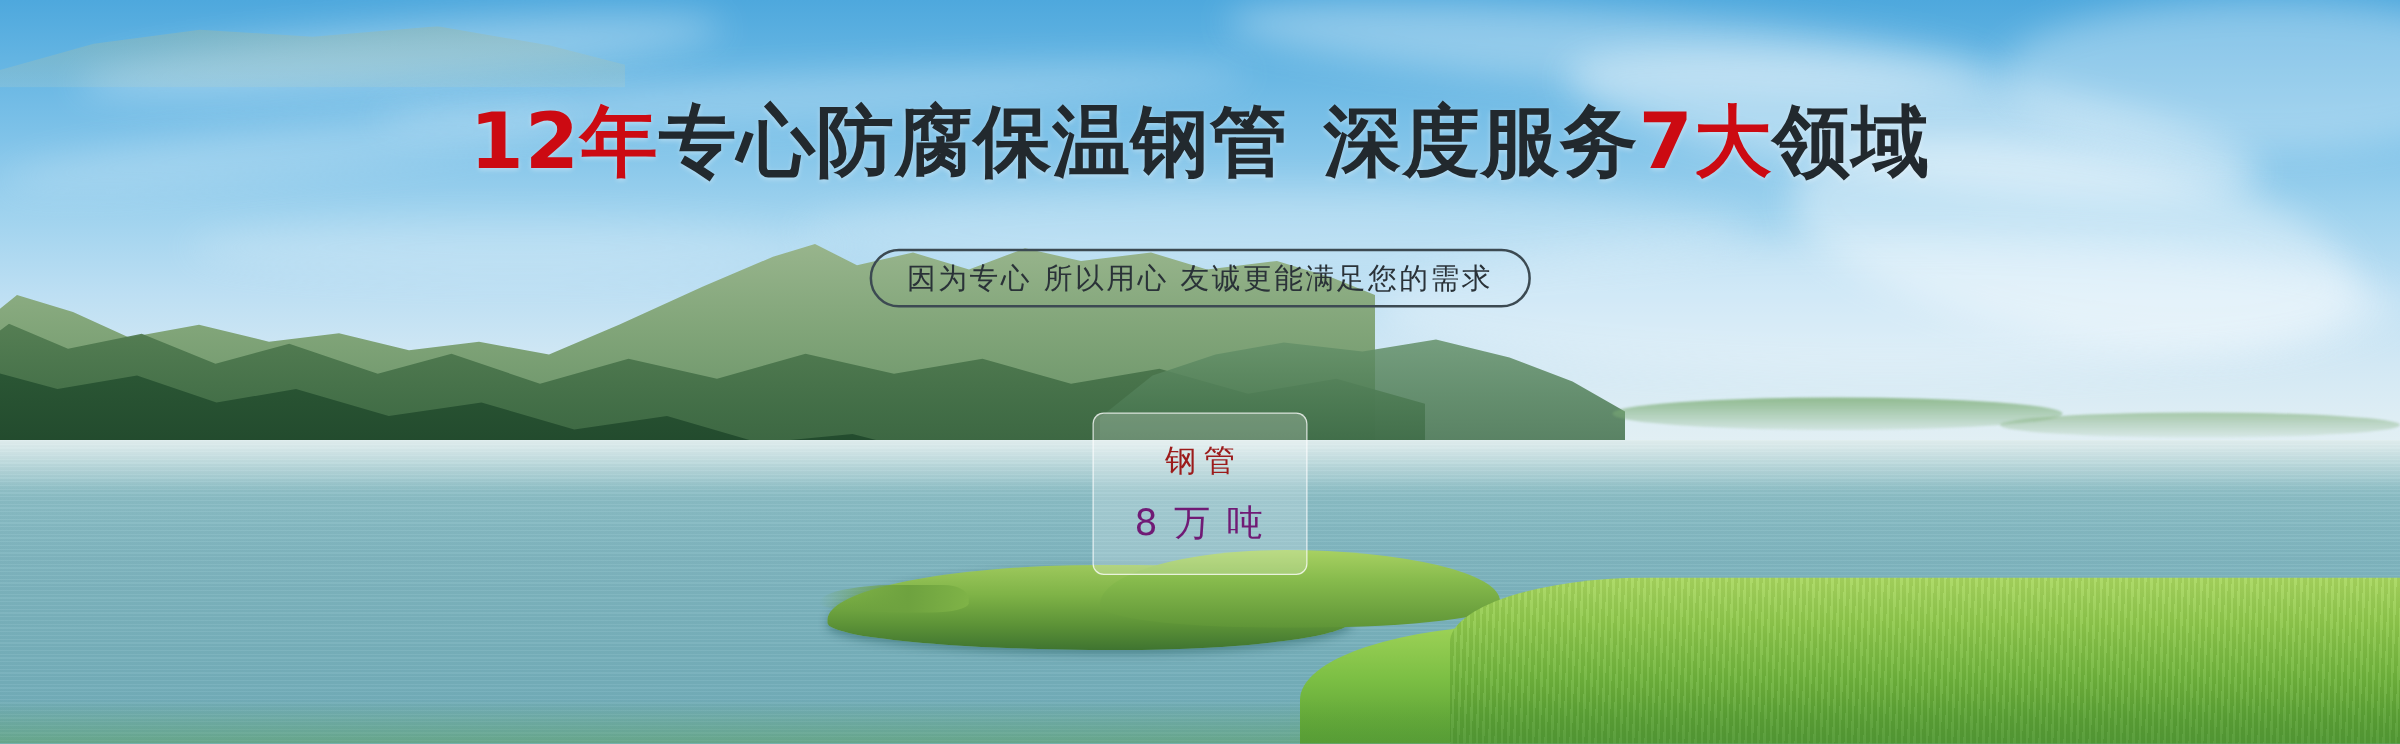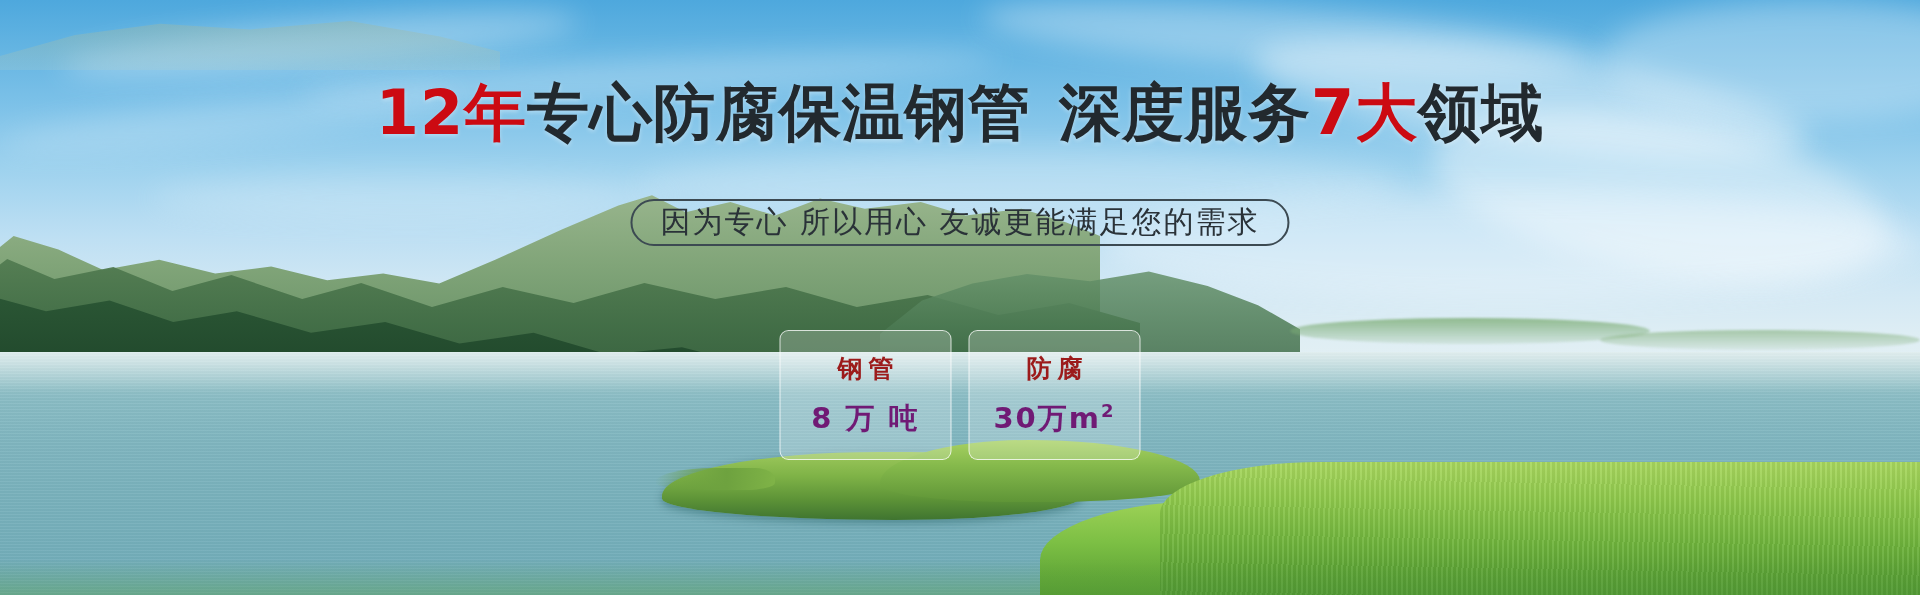--- a/index.html
+++ b/index.html
@@ -188,36 +188,35 @@
   
   .pill {
     position:absolute;
     left:50%; transform:translateX(-50%);
     top:199px;
     height:47px;
     padding:0 28px;
     display:flex; align-items:center; justify-content:center;
     border:2px solid #3c4a52;
     border-radius:26px;
-    font-size:30px;
+    font-size:23px;
     letter-spacing:2px;
     color:#2a3238;
     background:transparent;
     font-family:"DejaVu Sans","Liberation Sans",sans-serif;
     white-space:nowrap;
   }
 
   
   .cards {
     position:absolute;
     left:50%; transform:translateX(-50%);
     top:330px;
     display:flex;
     gap:17px;
-    font-weight:bold;
   }
   .card {
     width:172px;
     height:130px;
     border:1px solid rgba(255,255,255,.75);
     border-radius:9px;
     background:rgba(255,255,255,0.22);
     display:flex;
     flex-direction:column;
     align-items:center;
@@ -285,23 +284,17 @@
 
   <div class="cards">
 
     <div class="card">
       <div class="c-title">钢管</div>
       <div class="c-value">
         <span>8 万 吨</span><sup></sup>
       </div>
     </div>
 
-    <div class="card">
-      <div class="c-title">防腐</div>
-      <div class="c-value">
-        <span>30万m</span><sup>2</sup>
-      </div>
-    </div>
 
 
   </div>
 
 </div>
 
 </body></html>

